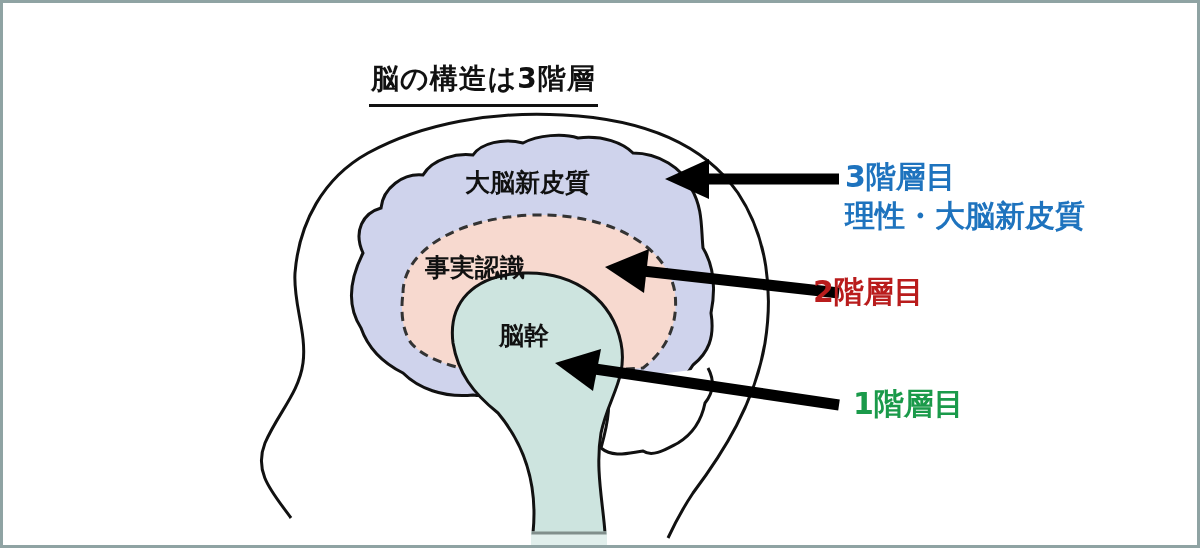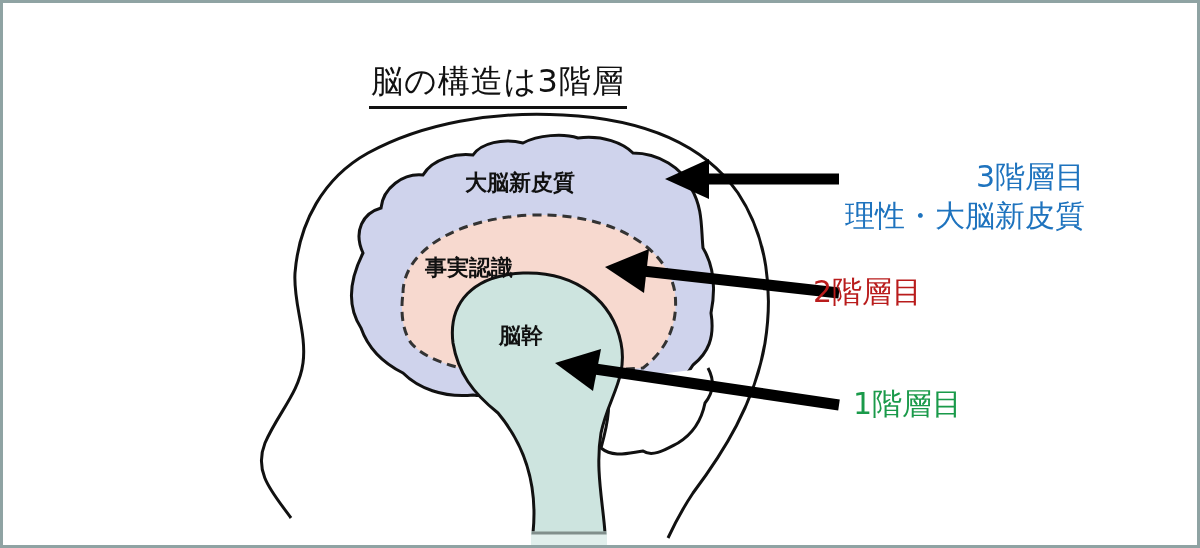--- a/index.html
+++ b/index.html
@@ -8,38 +8,37 @@
       position: relative;
       width: 1200px; height: 548px;
       box-sizing: border-box;
       border: 3px solid #8fa3a3;
       background: #ffffff;
       font-family: "DejaVu Sans", "Liberation Sans", sans-serif;
     }
     .title {
       position: absolute;
       left: 366px; top: 34px;
-      font-size: 32px; font-weight: normal; color: #111;
+      font-size: 28px; font-weight: bold; color: #111;
       letter-spacing: 1px;
       border-bottom: 3px solid #111;
       line-height: 46px;
       padding: 0 2px 2px 2px;
       white-space: nowrap;
     }
     svg.diagram { position: absolute; left: 0; top: 0; }
     .region-label {
       position: absolute;
-      font-size: 22px; font-weight: bold; color: #111;
+      font-size: 25px; font-weight: bold; color: #111;
       white-space: nowrap; line-height: 30px;
     }
     .layer {
       position: absolute;
-      font-weight: normal;
+      font-weight: bold;
       white-space: nowrap;
-      text-align: right;
     }
     .layer .num { font-size: 30px; line-height: 38px; display: block; }
     .layer .desc { font-size: 30px; line-height: 40px; display: block; }
     .ghost {
       position: absolute;
       font-size: 54px; color: #f2f2f2; font-weight: bold;
       white-space: nowrap; z-index: 0;
     }
   </style>
 </head>

